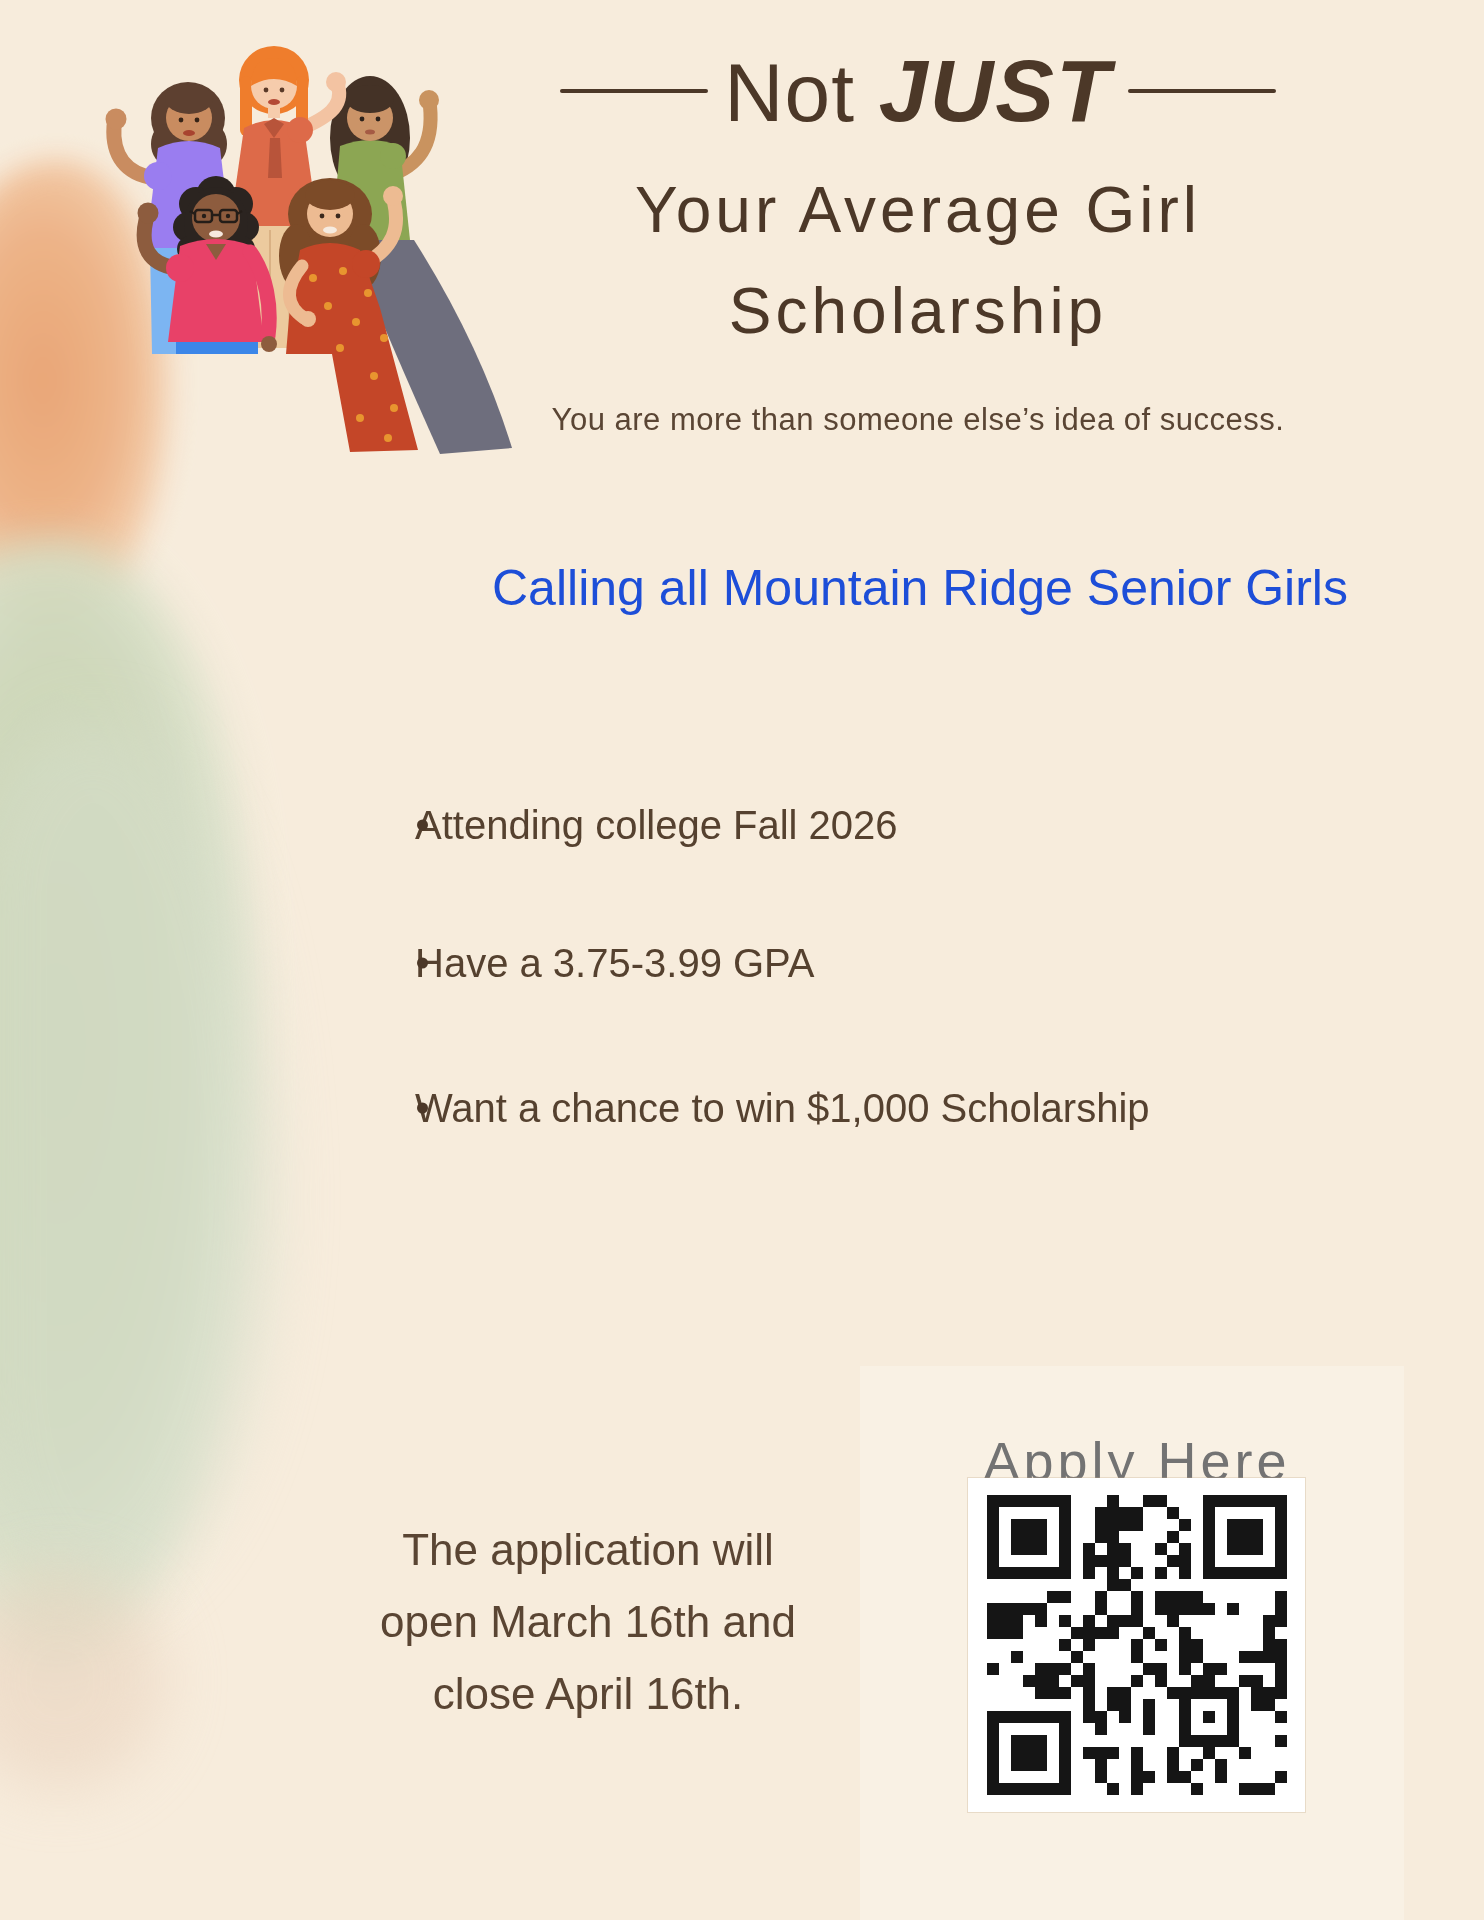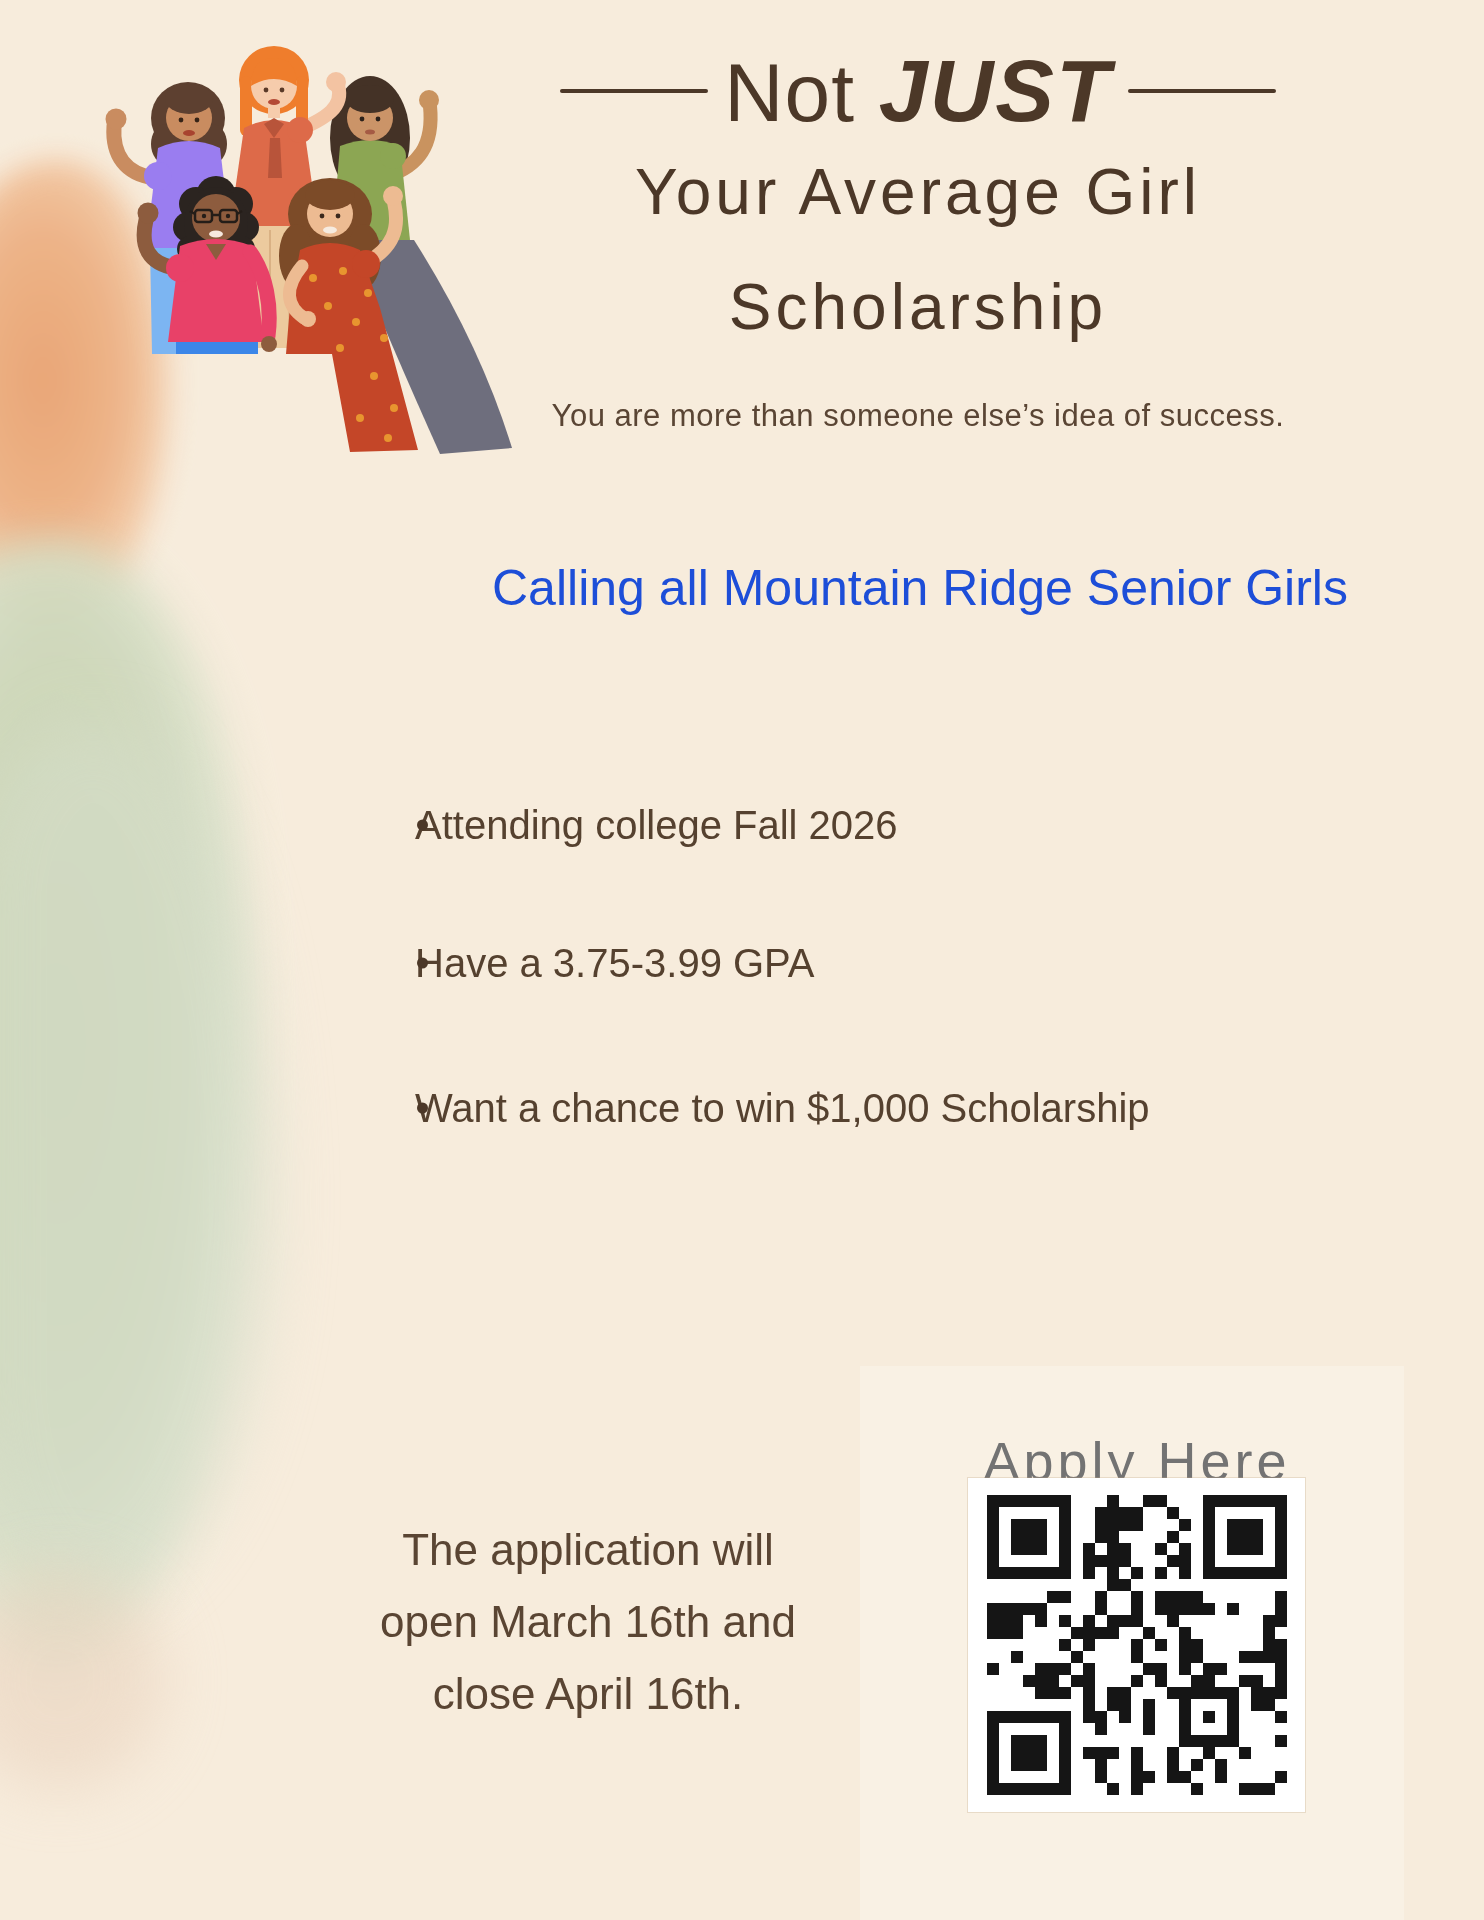--- a/index.html
+++ b/index.html
@@ -32,22 +32,22 @@
     background:#e9d2bd;border-radius:50%;filter:blur(30px);opacity:.55;
   }
   
   .illo{position:absolute;left:88px;top:6px;width:436px;height:452px;z-index:2;}
   
   .title-block{position:absolute;left:352px;top:44px;width:1132px;text-align:center;z-index:3;color:#4c3828;}
   .title-row{display:flex;align-items:center;justify-content:center;gap:16px;text-align:right;}
   .dash{width:148px;height:4px;background:#4c3828;border-radius:2px;}
   .title-row h1{margin:0;font-size:82px;font-weight:400;color:#4c3828;letter-spacing:1px;line-height:1.06;}
   .title-row h1 em{font-style:italic;font-weight:800;font-size:88px;letter-spacing:2px;}
-  .subtitle{font-size:64px;letter-spacing:4px;margin-top:20px;line-height:1.1;}
-  .subtitle.second{margin-top:44px;}
+  .subtitle{font-size:64px;letter-spacing:4px;margin-top:38px;line-height:1.1;}
+  .subtitle.second{margin-top:30px;}
   .tagline{font-size:31px;letter-spacing:.5px;margin:56px 0 0 0;color:#5a4534;font-weight:400;}
   
   .callout{position:absolute;left:360px;top:550px;width:1120px;z-index:3;
     text-align:center;font-size:50px;line-height:76px;color:#1d4ed8;}
   
   .requirements{position:absolute;left:415px;top:0;width:960px;height:1920px;margin:0;padding:0;
     list-style:none;z-index:3;pointer-events:none;}
   .requirements li{position:absolute;left:0;width:100%;height:48px;line-height:48px;
     font-size:40px;color:#55412f;pointer-events:auto;}
   .requirements li:nth-child(1){top:801px;}

